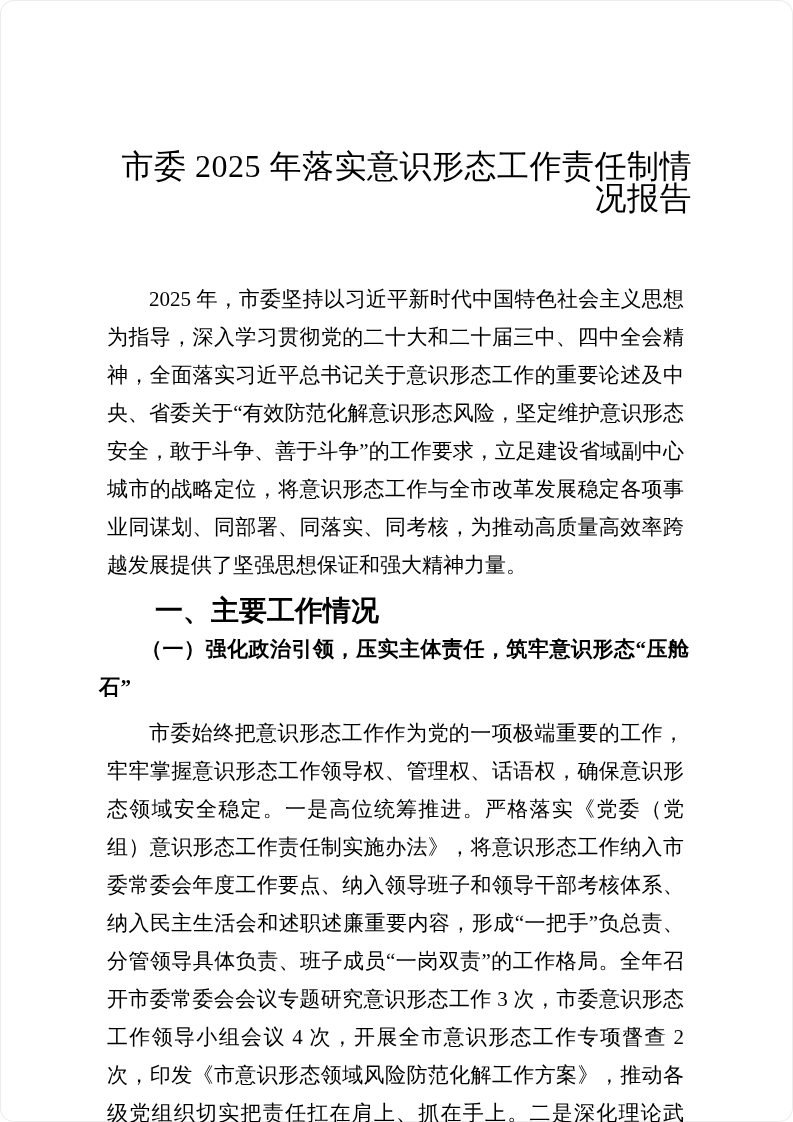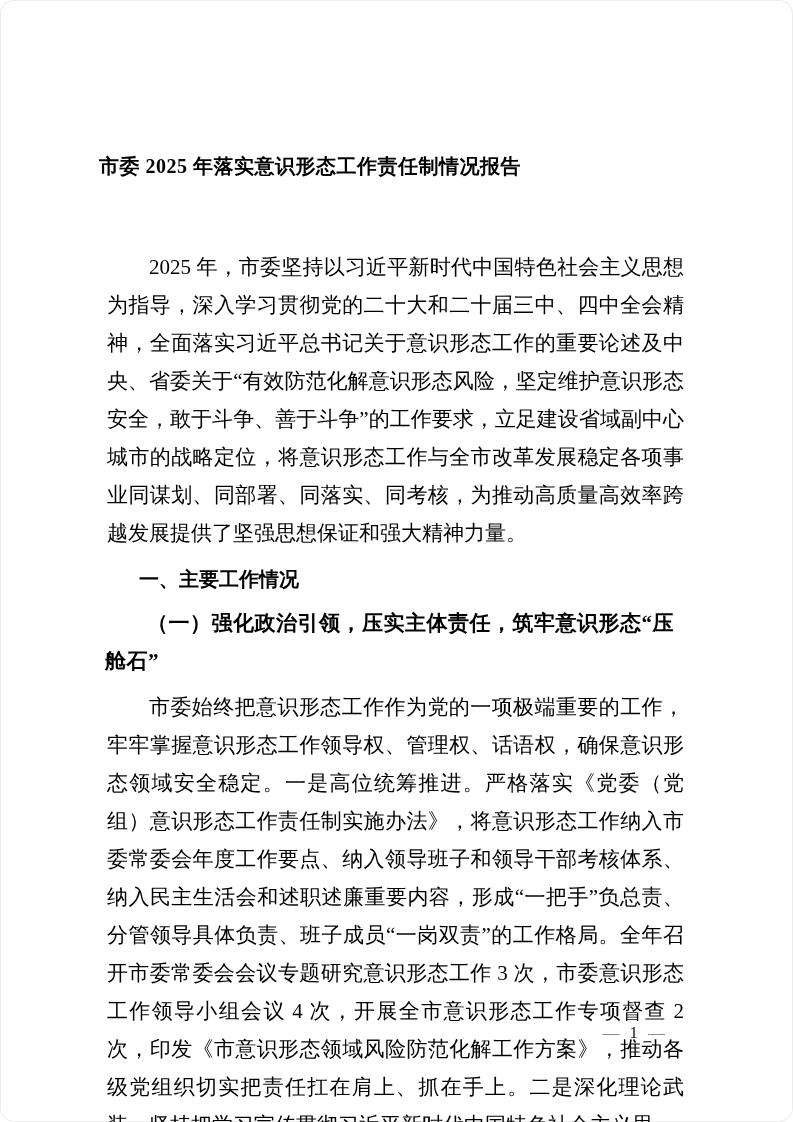--- a/index.html
+++ b/index.html
@@ -15,45 +15,45 @@
     background: #ffffff;
     border-radius: 14px;
     box-shadow: inset 0 0 0 1px #ececec;
     padding: 150px 101px 0 99px;
     font-family: "Liberation Serif", "DejaVu Serif", serif;
     color: #000000;
     overflow: hidden;
   }
   .doc-title {
     margin: 0 0 66px 0;
-    font-size: 20px;
+    font-size: 32px;
     line-height: 32px;
-    font-weight: bold;
+    font-weight: normal;
     letter-spacing: 0.5px;
-    text-align: left;
+    text-align: right;
   }
   .body-para {
     margin: 8px;
     font-size: 21px;
     line-height: 38px;
     text-align: justify;
     text-justify: inter-ideograph;
     text-indent: 2em;
     word-break: break-all;
   }
   .section-heading {
     margin: 0;
     font-family: "Liberation Sans", "DejaVu Sans", sans-serif;
-    font-size: 20px;
+    font-size: 28px;
     line-height: 38px;
     font-weight: bold;
     text-indent: 2em;
   }
   .subsection-heading {
-    margin: 6px;
+    margin: 0;
     font-size: 21px;
     line-height: 38px;
     font-weight: bold;
     text-indent: 2em;
     letter-spacing: 0.5px;
   }
   .page-footer {
     position: absolute;
     bottom: 64px;
     right: 118px;

